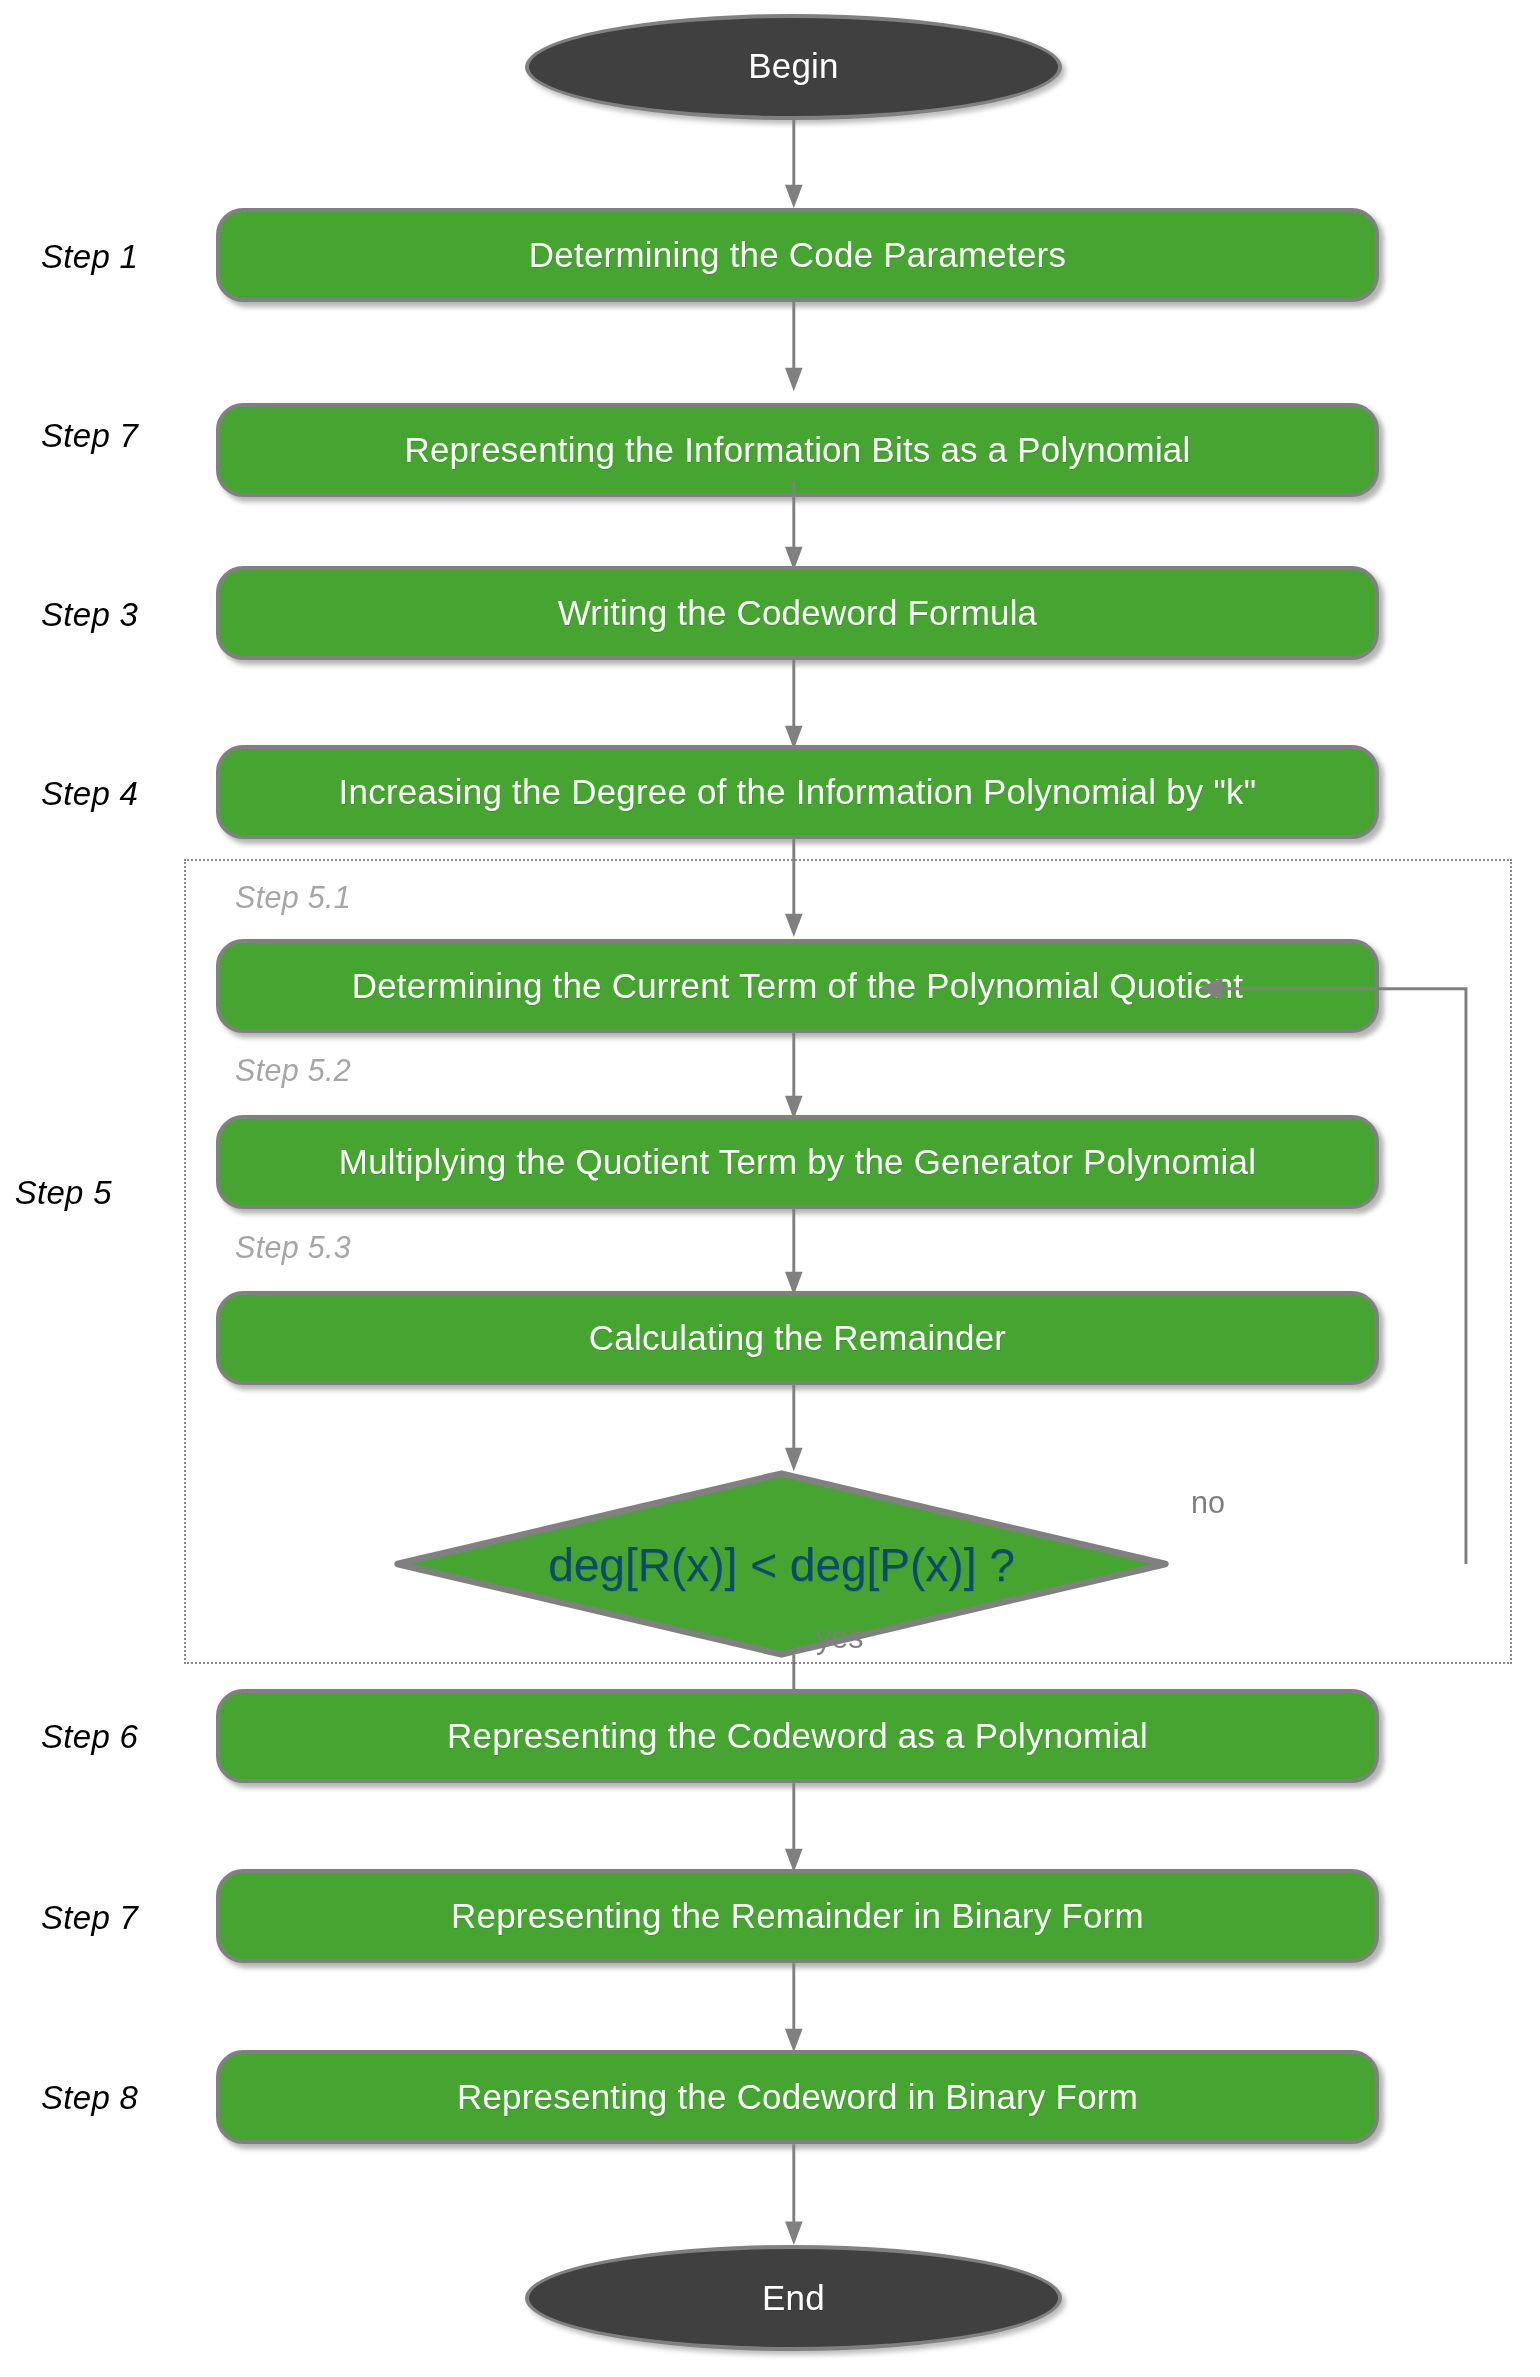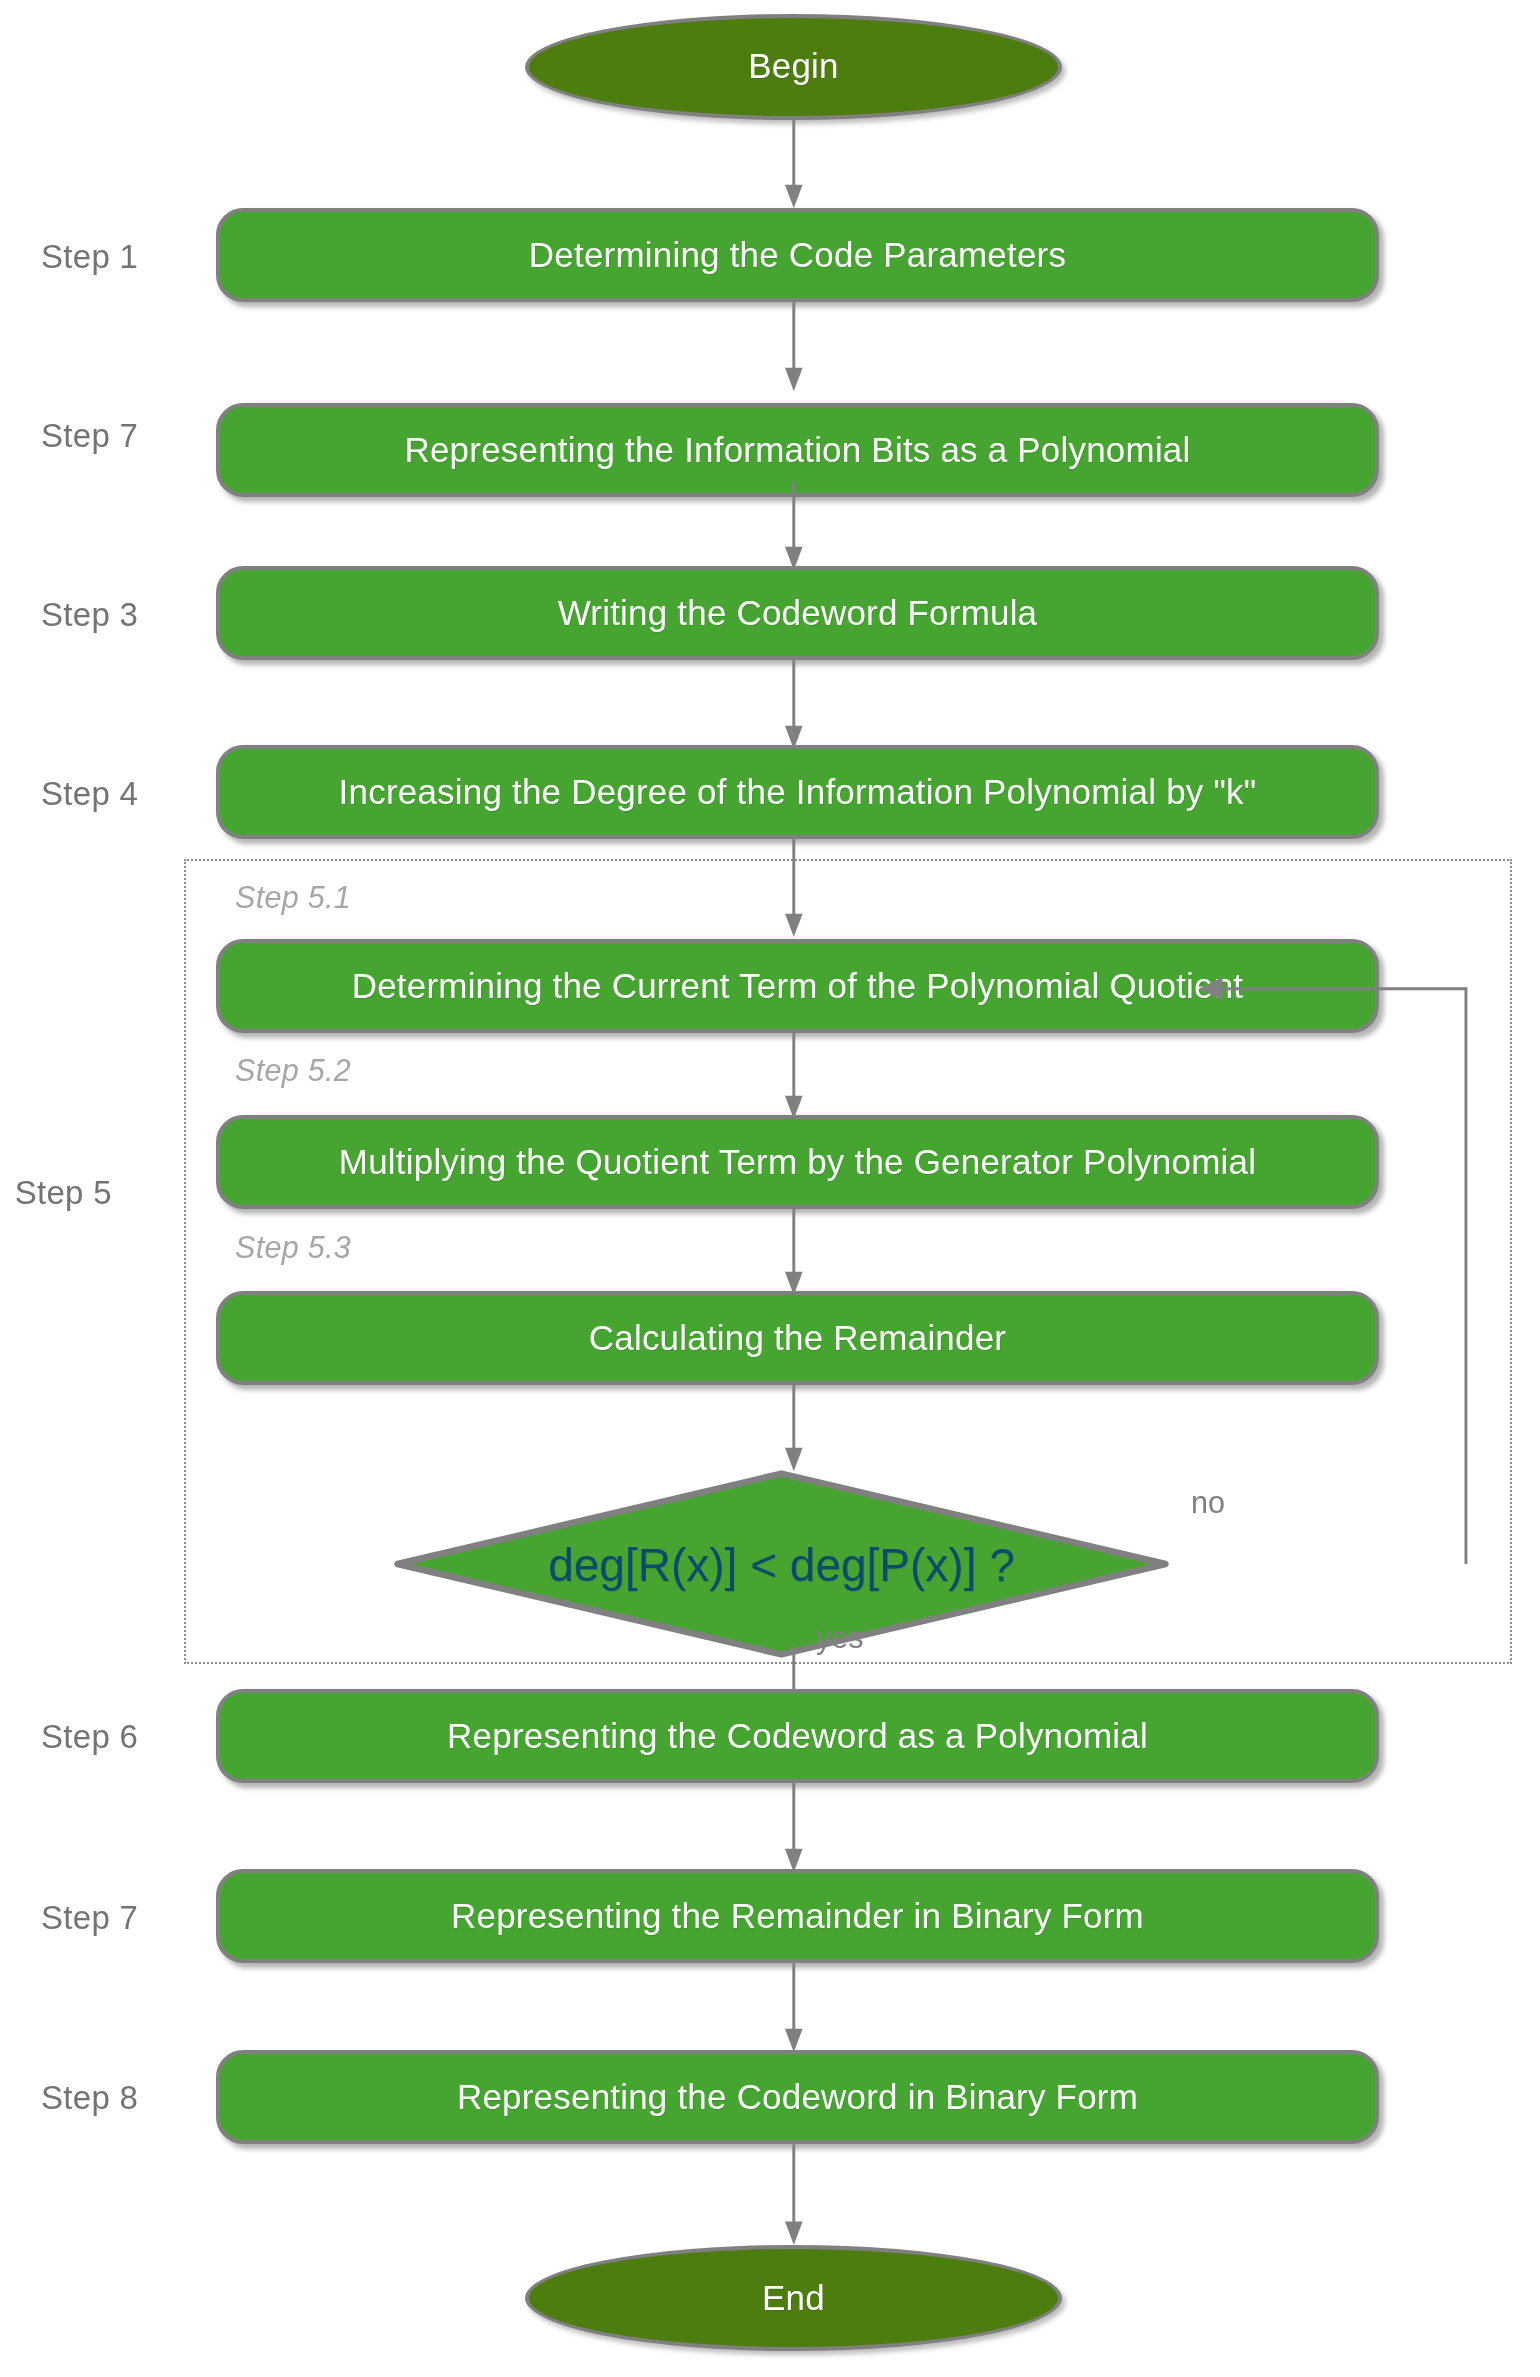--- a/index.html
+++ b/index.html
@@ -33,21 +33,21 @@
     color: #ffffff;
     font-size: 35px;
     line-height: 1.1;
     letter-spacing: 0.2px;
     text-align: center;
     white-space: nowrap;
     text-shadow: 0.6px 0.6px 0.6px rgba(0,0,0,0.12);
   }
   .terminator {
     position: absolute;
-    background: #4d7c0f;
+    background: #404040;
     border: 4.1px solid #808080;
     border-radius: 50%;
     box-sizing: border-box;
     display: flex;
     align-items: center;
     justify-content: center;
     box-shadow: 3.5px 4.1px 5.3px rgba(90,90,90,0.40);
   }
   .terminator .proc-label { font-size: 35px; }
 
@@ -66,21 +66,22 @@
     justify-content: center;
     color: #0c4a6e;
     font-size: 46px;
     white-space: nowrap;
     text-shadow: 0.6px 0.6px 0.6px rgba(0,0,0,0.12);
   }
 
   
   .step-caption {
     position: absolute;
-    color: #737373;
+    color: #000000;
+    font-style: italic;
     font-size: 33px;
     white-space: nowrap;
     letter-spacing: 0.3px;
   }
   .sub-caption {
     position: absolute;
     color: #A6A6A6;
     font-style: italic;
     font-size: 30.5px;
     white-space: nowrap;

